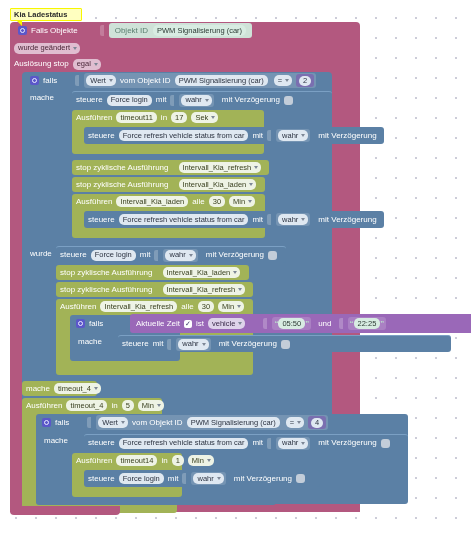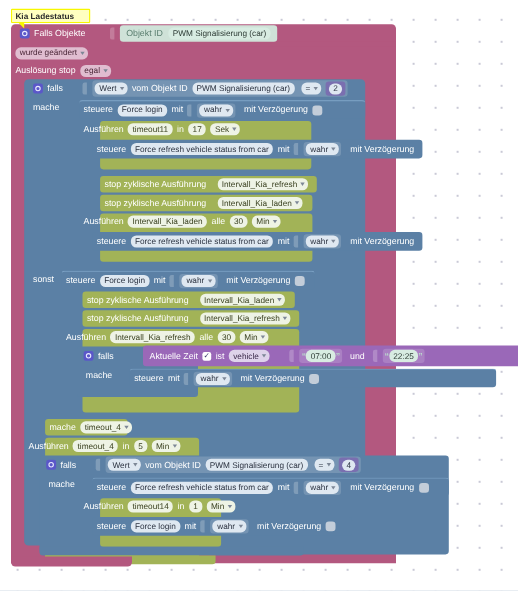--- a/index.html
+++ b/index.html
@@ -17,21 +17,21 @@
     background-color:#ffffff;
     background-image:
       radial-gradient(circle, #c9c9d6 0.7px, transparent 0.8px);
     background-size:20px 20px;
     background-position:6px 8px;
   }
   .blk{position:absolute;box-sizing:border-box;}
   
   .c-trigger{background:#b3587f;}            
   .c-control{background:#5b80a5;}            
-  .c-timer{background:#a2b357;margin-left:19px;}              
+  .c-timer{background:#a2b357;}              
   .c-time{background:#9a68b8;}               
   .c-objid{background:#cfe2d8;}
   .c-num{background:#7a6fb0;}
 
   .row{display:flex;align-items:center;height:100%;padding:0 4px;gap:4px;white-space:nowrap;}
   .lbl{font-size:8px;line-height:1;color:#ffffff;}
 
   .field{
     display:inline-flex;align-items:center;justify-content:center;
     height:11px;padding:0 4px;border-radius:5px;
@@ -266,21 +266,21 @@
           <span>wahr</span>
             <span class="caret"></span>
         </span>
       </span>
       <span class="lbl" style="margin-left:4px;">mit Verzögerung</span>
       <span class="toggle"></span>
     </div>
   </div>
 
   <div class="blk" style="left:30px;top:249px;width:40px;height:12px;">
-    <span class="lbl">sonst</span>
+    <span class="lbl">wurde</span>
   </div>
 
   <div class="blk c-control" style="left:56px;top:246px;width:230px;height:17px;border-radius:3px;border-top:1px solid #7ba0c4;">
     <div class="row">
       <span class="lbl">steuere</span>
       <span class="field val">Force login</span>
       <span class="lbl">mit</span>
       <span class="sockwrap">
           <span class="socket"></span>
         </span>
@@ -337,21 +337,21 @@
       <span class="lbl">ist</span>
       <span class="dd" style="background:#ded3ea;color:#3b2a4a;">
         <span>vehicle</span>
           <span class="caret"></span>
       </span>
       <span class="sockwrap" style="margin-left:14px;">
           <span class="socket"></span>
         </span>
       <span class="shadowbox">
         <span class="quote">“</span>
-        <span class="field pale">07:00</span>
+        <span class="field pale">05:50</span>
         <span class="quote">”</span>
       </span>
       <span class="lbl" style="margin:0 3px;">und</span>
       <span class="sockwrap">
           <span class="socket"></span>
         </span>
       <span class="shadowbox">
         <span class="quote">“</span>
         <span class="field pale">22:25</span>
         <span class="quote">”</span>

